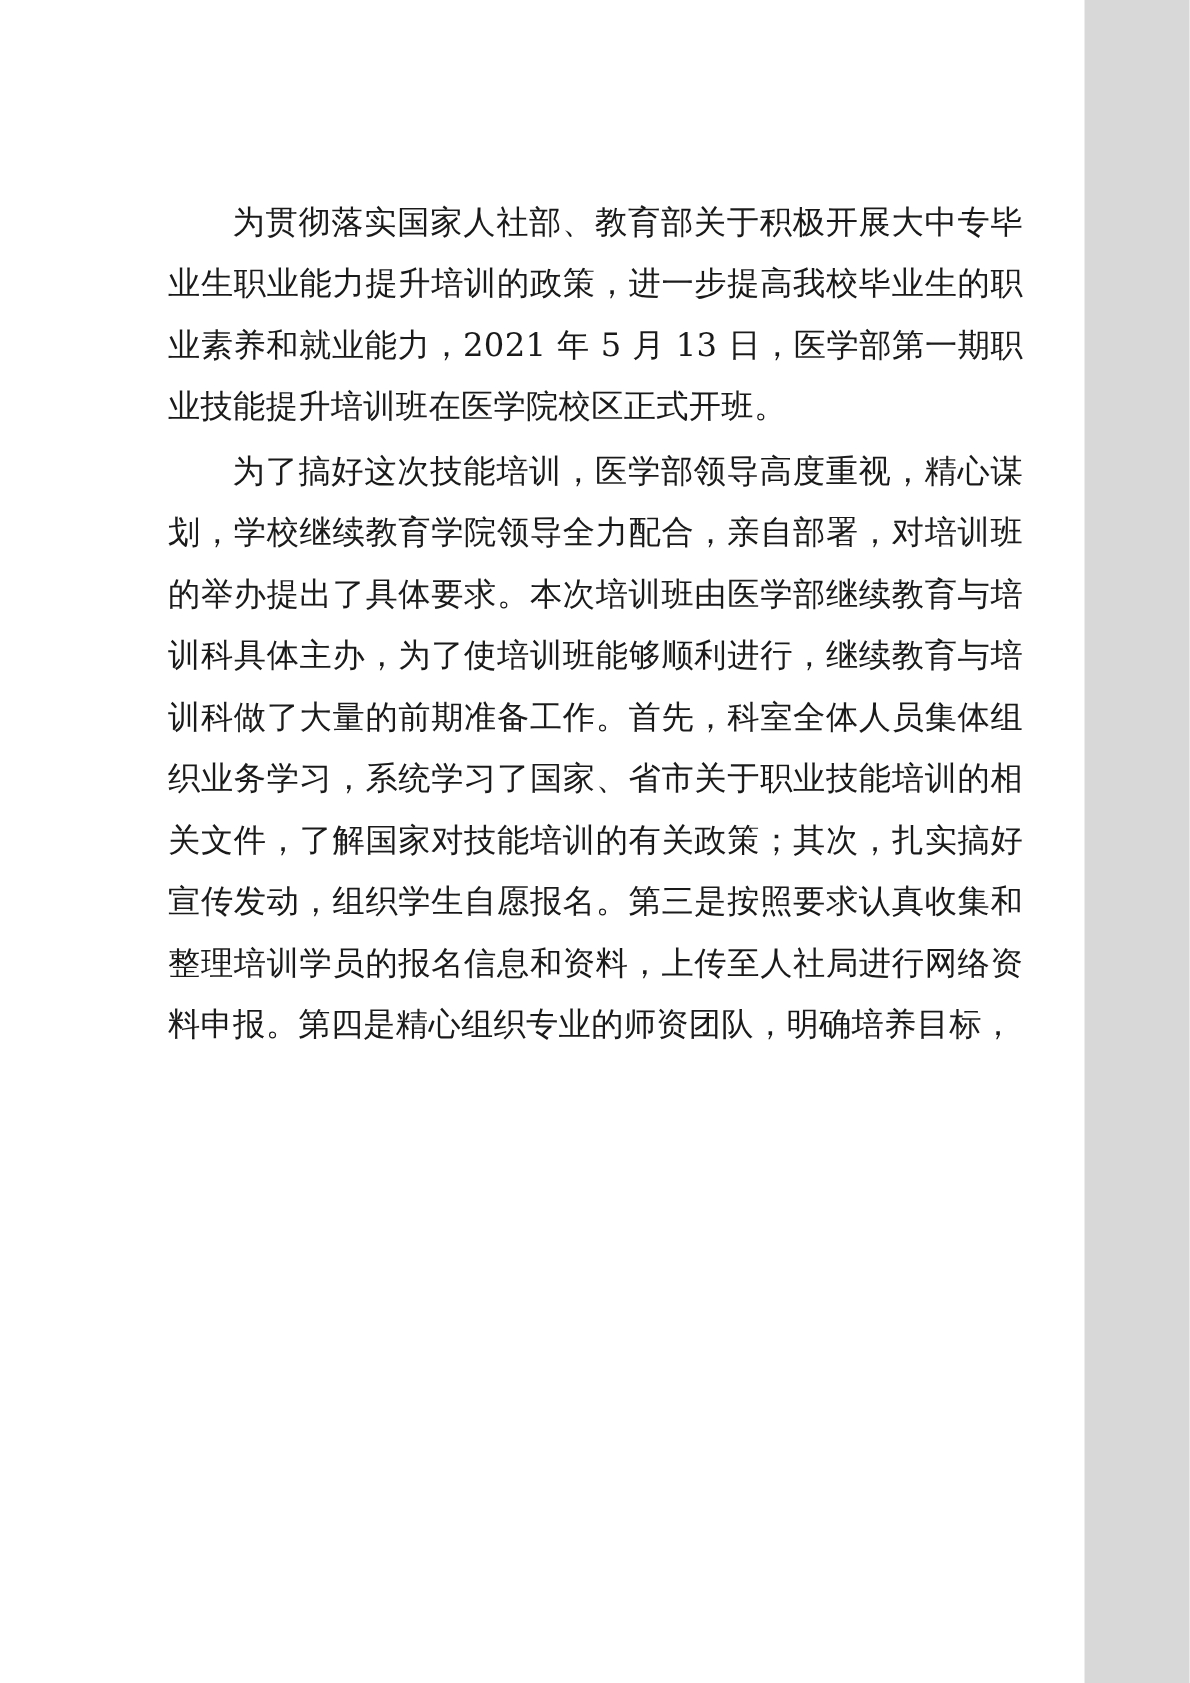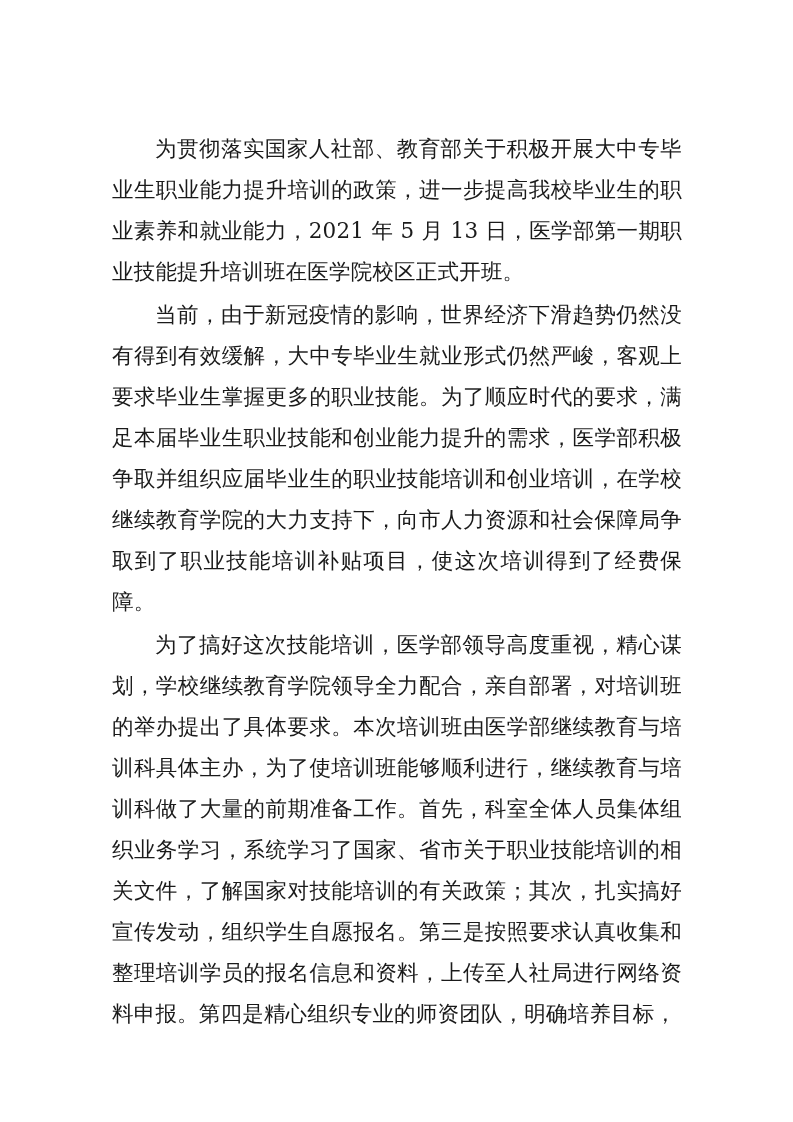--- a/index.html
+++ b/index.html
@@ -4,21 +4,21 @@
 <style>
   html, body {
     margin: 0;
     padding: 0;
   }
   body {
     background: #d8d8d8;
     font-family: "DejaVu Serif", "Liberation Serif", serif;
   }
   .page {
-    width: 793px;
+    width: 723px;
     height: 1122px;
     background: #ffffff;
     position: relative;
     overflow: hidden;
     box-sizing: border-box;
   }
   .doc-body {
     position: absolute;
     left: 112px;
     top: 128px;
@@ -36,16 +36,15 @@
     font-family: "DejaVu Serif", "Liberation Serif", serif;
     font-weight: 500;
   }
 </style>
 </head>
 <body>
 
 <div class="page">
   <div class="doc-body">
     <p class="para">为贯彻落实国家人社部、教育部关于积极开展大中专毕业生职业能力提升培训的政策，进一步提高我校毕业生的职业素养和就业能力，2021 年 5 月 13 日，医学部第一期职业技能提升培训班在医学院校区正式开班。</p>
-    <p class="para">当前，由于新冠疫情的影响，世界经济下滑趋势仍然没有得到有效缓解，大中专毕业生就业形式仍然严峻，客观上要求毕业生掌握更多的职业技能。为了顺应时代的要求，满足本届毕业生职业技能和创业能力提升的需求，医学部积极争取并组织应届毕业生的职业技能培训和创业培训，在学校继续教育学院的大力支持下，向市人力资源和社会保障局争取到了职业技能培训补贴项目，使这次培训得到了经费保障。</p>
     <p class="para">为了搞好这次技能培训，医学部领导高度重视，精心谋划，学校继续教育学院领导全力配合，亲自部署，对培训班的举办提出了具体要求。本次培训班由医学部继续教育与培训科具体主办，为了使培训班能够顺利进行，继续教育与培训科做了大量的前期准备工作。首先，科室全体人员集体组织业务学习，系统学习了国家、省市关于职业技能培训的相关文件，了解国家对技能培训的有关政策；其次，扎实搞好宣传发动，组织学生自愿报名。第三是按照要求认真收集和整理培训学员的报名信息和资料，上传至人社局进行网络资料申报。第四是精心组织专业的师资团队，明确培养目标，</p>
   </div>
 </div>
 
 </body></html>

